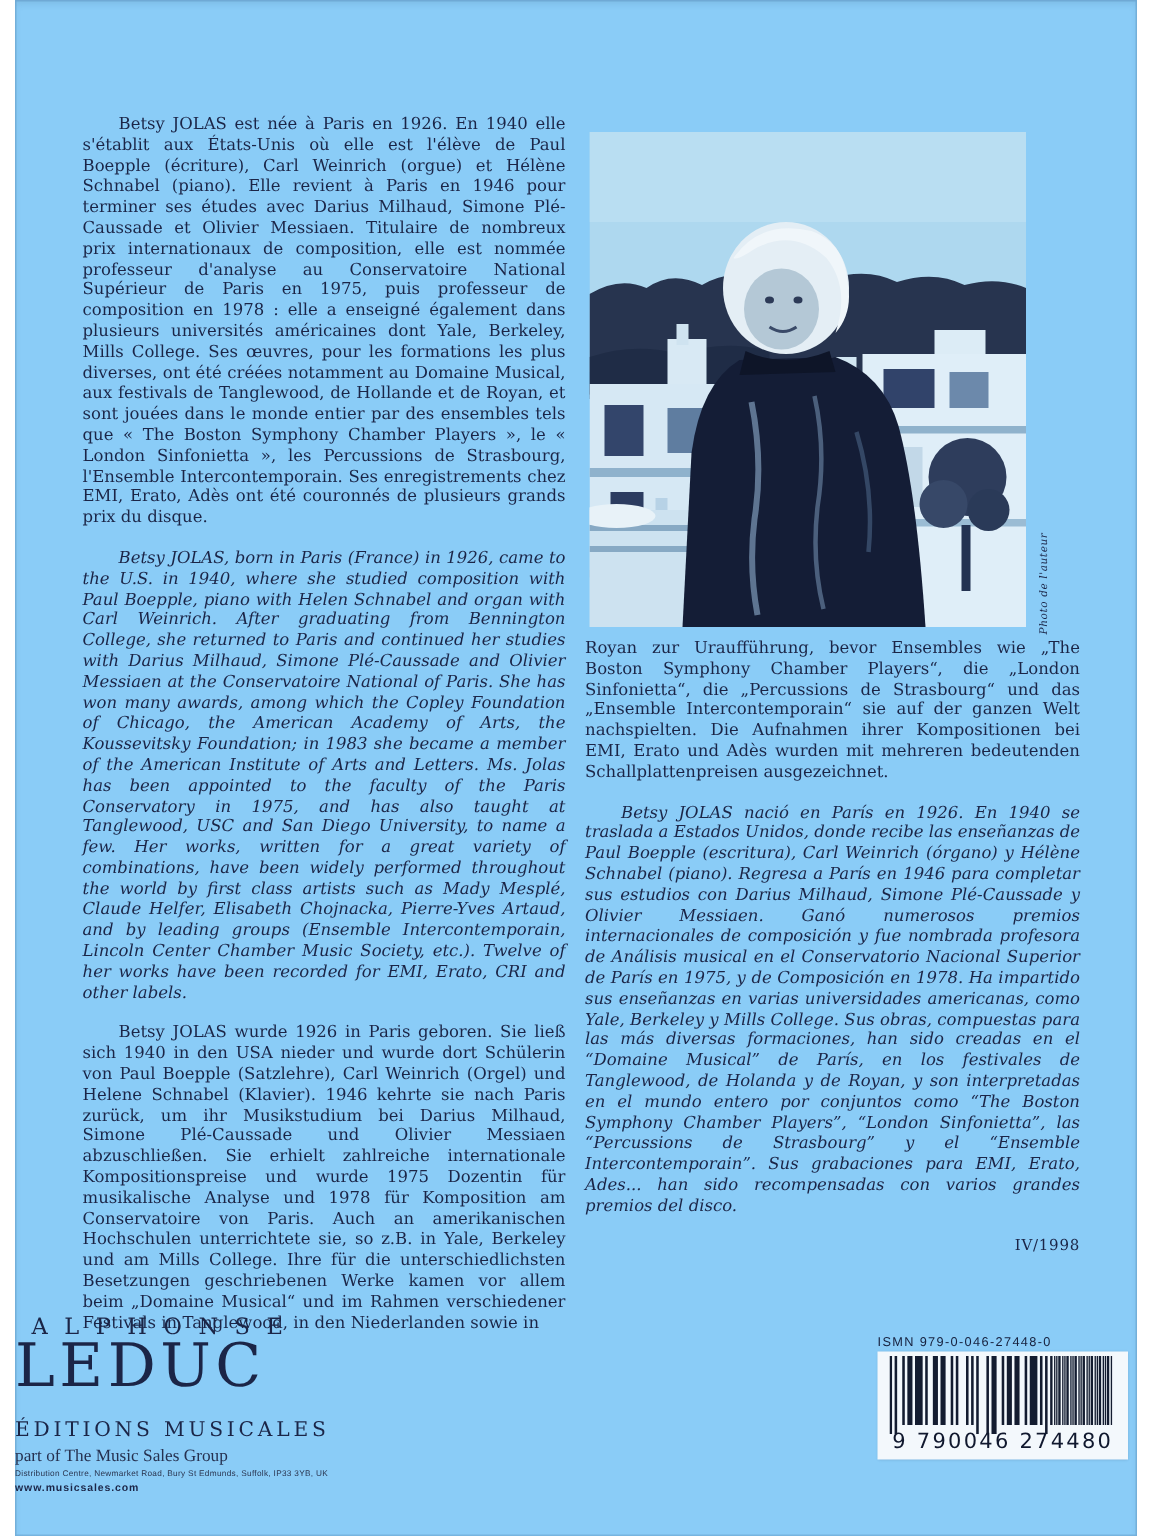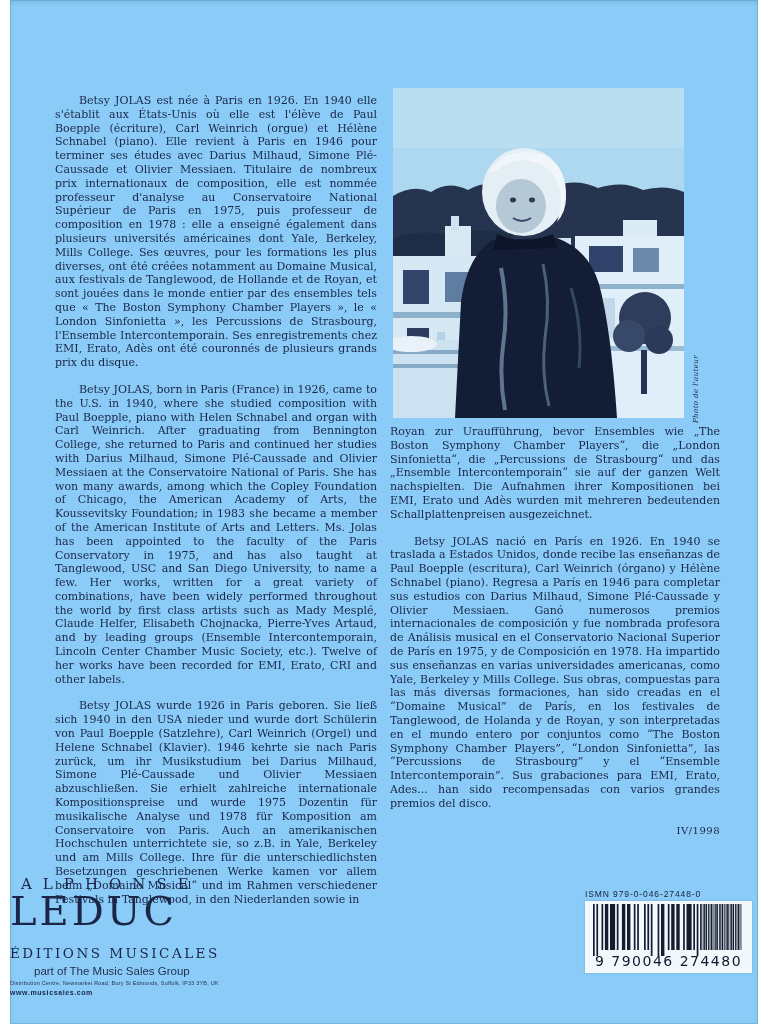--- a/index.html
+++ b/index.html
@@ -12,22 +12,22 @@
     background:#8accf7;
     box-shadow:inset 0 0 0 1px rgba(40,80,120,.18), inset 0 3px 4px rgba(40,80,120,.12);
   }
   .col{
     position:absolute;text-align:justify;color:#1b2547;
     font-size:11px;line-height:13.8px;
     -webkit-hyphens:auto;hyphens:auto;
   }
   .col p{margin:0 0 13px 0;text-indent:24px;}
   .col p.noindent{text-indent:0;}
-  .col p.ital{}
-  #left-col{left:45px;top:76px;width:322px;margin-top:18px;}
+  .col p.ital{font-style:italic;}
+  #left-col{left:45px;top:76px;width:322px;}
   #right-col{left:380px;top:425px;width:330px;}
   .date-code{
     text-align:right;font-size:10px;letter-spacing:.5px;color:#1b2547;margin-top:4px;
     font-style:normal;
   }
   .photo{
     position:absolute;left:383px;top:88px;width:291px;height:330px;
     display:block;
   }
   .photo-credit{
@@ -42,22 +42,22 @@
   .pub-alphonse{
     font-size:15px;letter-spacing:11px;text-indent:11px;line-height:16px;
   }
   .pub-leduc{
     font-size:40px;letter-spacing:3px;line-height:38px;
   }
   .pub-editions{
     font-size:13.5px;letter-spacing:2.5px;margin-top:16px;line-height:15px;
   }
   .pub-group{
-    font-family:Liberation Sans, sans-serif;font-size:11.5px;color:#263150;
-    margin-top:4px;line-height:12px;padding-left:24px;
+    font-family:Liberation Serif, serif;font-size:11.5px;color:#263150;
+    margin-top:4px;line-height:12px;
   }
   .pub-address{
     font-family:"Liberation Sans", sans-serif;font-size:5.5px;color:#2a3550;
     margin-top:3px;line-height:6px;letter-spacing:.2px;
   }
   .pub-site{
     font-family:"Liberation Sans", sans-serif;font-size:7px;font-weight:bold;
     color:#1b2547;margin-top:3px;line-height:8px;letter-spacing:.6px;
   }
   .barcode-wrap{

